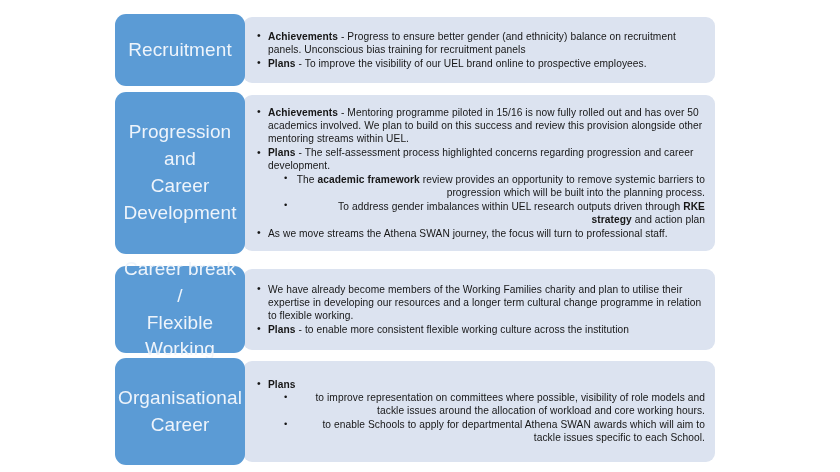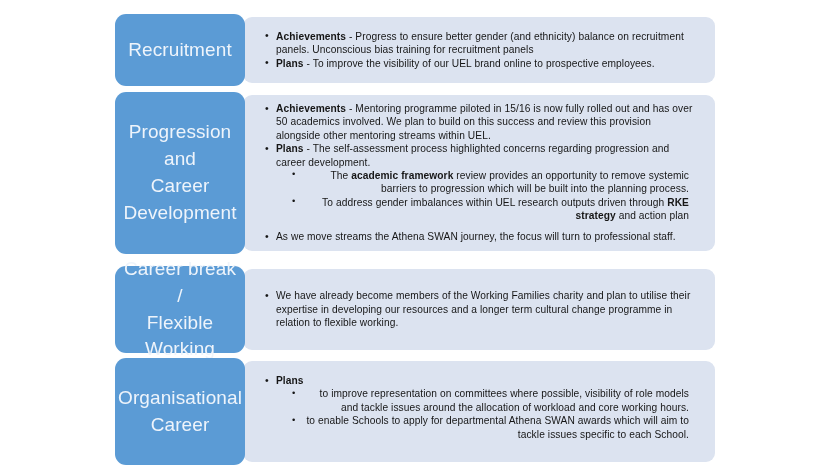--- a/index.html
+++ b/index.html
@@ -57,21 +57,21 @@
     border-radius: 9px;
     box-sizing: border-box;
     padding: 6px 10px 6px 14px;
     display: flex;
     flex-direction: column;
     justify-content: center;
     z-index: 1;
   }
   ul.blist {
     list-style: none;
-    margin: 8px;
+    margin: 0;
     padding: 0;
   }
   ul.blist.sub {
     margin-left: 16px;
     margin-top: 0px;
   }
   ul.blist > li {
     position: relative;
     padding-left: 11px;
     margin: 0 0 0.5px 0;
@@ -145,20 +145,21 @@
   </div>
 
   <div class="row" id="row-3">
     <div class="label-box">
       <div class="label-text">Career break  /
 Flexible Working</div>
     </div>
     <div class="content-box">
       <ul class="blist">
         <li><span>We have already become  members of the Working  Families charity and plan to utilise their expertise in developing our resources and a longer term cultural change programme  in relation to flexible working.</span></li>
+        <li><b class="lead">Plans</b><span> - to enable more consistent flexible working culture across the institution</span></li>
       </ul>
     </div>
   </div>
 
   <div class="row" id="row-4">
     <div class="label-box">
       <div class="label-text">Organisational
 Career</div>
     </div>
     <div class="content-box">

